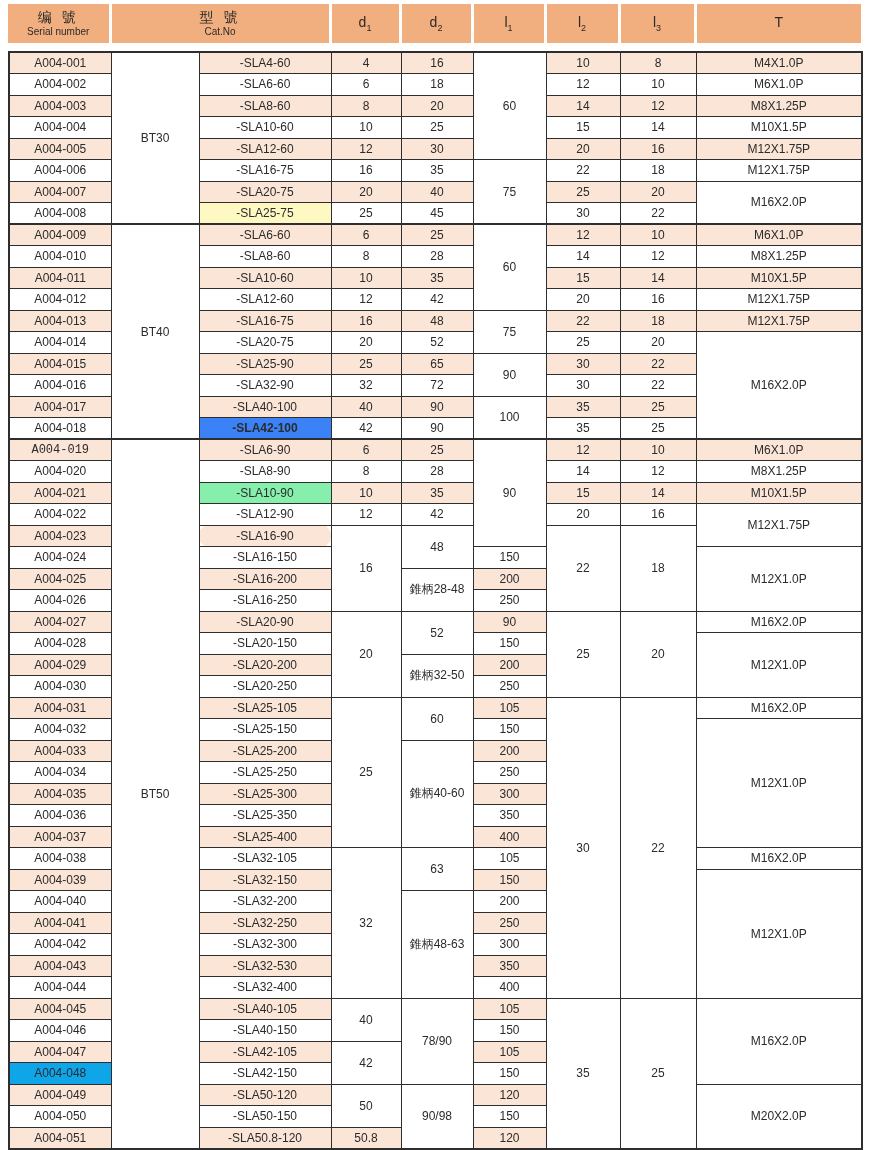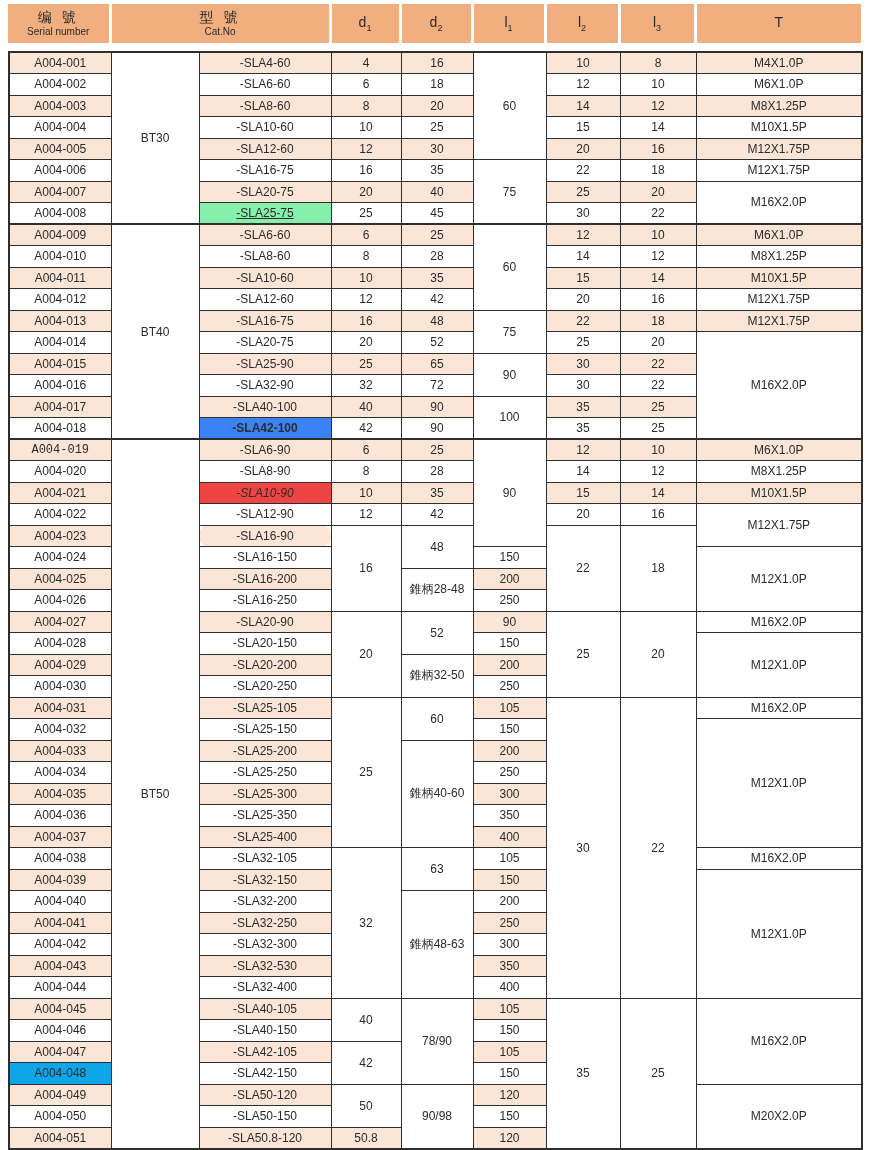--- a/index.html
+++ b/index.html
@@ -146,21 +146,21 @@
           <td style="background: rgb(251, 229, 214);">A004-007</td>
           <td style="background: rgb(251, 229, 214);">-SLA20-75</td>
           <td style="background: rgb(251, 229, 214);">20</td>
           <td style="background: rgb(251, 229, 214);">40</td>
           <td style="background: rgb(251, 229, 214);">25</td>
           <td style="background: rgb(251, 229, 214);">20</td>
           <td rowspan="2" style="background: rgb(255, 255, 255);">M16X2.0P</td>
         </tr>
         <tr>
           <td style="background: rgb(255, 255, 255);">A004-008</td>
-          <td style="background: #86efac; text-decoration: underline;">-SLA25-75</td>
+          <td style="background: #fef9c3;">-SLA25-75</td>
           <td style="background: rgb(255, 255, 255);">25</td>
           <td style="background: rgb(255, 255, 255);">45</td>
           <td style="background: rgb(255, 255, 255);">30</td>
           <td style="background: rgb(255, 255, 255);">22</td>
         </tr>
         <tr class="group-start">
           <td style="background: rgb(251, 229, 214);">A004-009</td>
           <td rowspan="10" style="background: rgb(255, 255, 255);">BT40</td>
           <td style="background: rgb(251, 229, 214);">-SLA6-60</td>
           <td style="background: rgb(251, 229, 214);">6</td>
@@ -265,21 +265,21 @@
           <td style="background: rgb(255, 255, 255);">A004-020</td>
           <td style="background: rgb(255, 255, 255);">-SLA8-90</td>
           <td style="background: rgb(255, 255, 255);">8</td>
           <td style="background: rgb(255, 255, 255);">28</td>
           <td style="background: rgb(255, 255, 255);">14</td>
           <td style="background: rgb(255, 255, 255);">12</td>
           <td style="background: rgb(255, 255, 255);">M8X1.25P</td>
         </tr>
         <tr>
           <td style="background: rgb(251, 229, 214);">A004-021</td>
-          <td style="background: #ef4444; font-style: italic;">-SLA10-90</td>
+          <td style="background: #86efac;">-SLA10-90</td>
           <td style="background: rgb(251, 229, 214);">10</td>
           <td style="background: rgb(251, 229, 214);">35</td>
           <td style="background: rgb(251, 229, 214);">15</td>
           <td style="background: rgb(251, 229, 214);">14</td>
           <td style="background: rgb(251, 229, 214);">M10X1.5P</td>
         </tr>
         <tr>
           <td style="background: rgb(255, 255, 255);">A004-022</td>
           <td style="background: rgb(255, 255, 255);">-SLA12-90</td>
           <td style="background: rgb(255, 255, 255);">12</td>

